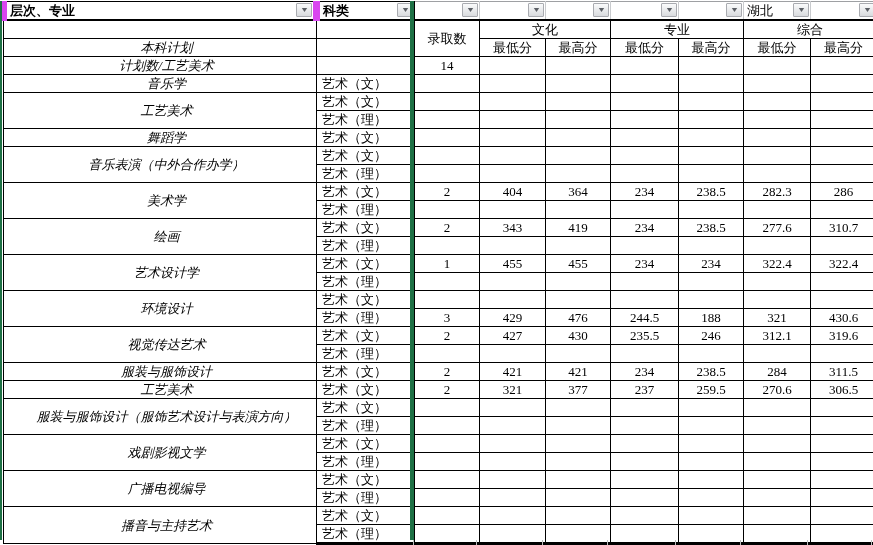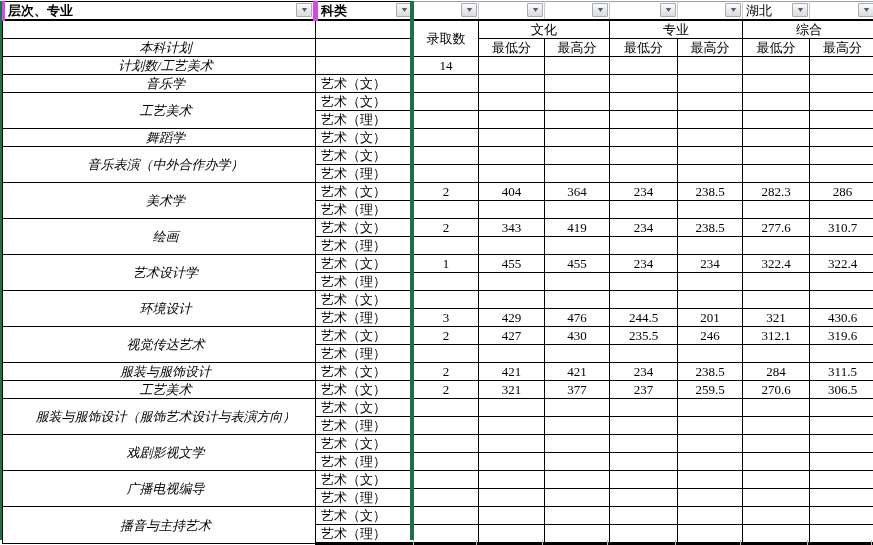--- a/index.html
+++ b/index.html
@@ -5,21 +5,21 @@
   html,body{margin:0;padding:0;background:#fff;}
   #stage{position:relative;width:873px;height:545px;background:#fff;overflow:hidden;
          font-family:"Liberation Serif","DejaVu Serif",serif;}
   table{border-collapse:collapse;table-layout:fixed;width:873px;margin-top:1px;}
   td{border:1px solid #000;padding:0 3px;font-size:13px;line-height:1;white-space:nowrap;
      overflow:hidden;height:17px;color:#000;}
   
   tr.filter{height:15px;}
   tr.filter td{position:relative;border:1px solid #c9cbce;border-bottom:2px solid #000;
                border-top:1px solid #9ea0a3;}
-  tr.filter td.fl{border-left:5px solid #d946ef;border-right:1px solid #000;border-top:1px solid #000;
+  tr.filter td.fl{border-left:7px solid #d946ef;border-right:1px solid #000;border-top:1px solid #000;
                   font-weight:bold;font-size:13px;}
   .dd{position:absolute;right:1px;top:1px;width:14px;height:12px;
       background:linear-gradient(#fafbfc,#d9dbde);border:1px solid #a9abb0;border-radius:1px;
       display:flex;align-items:center;justify-content:center;padding:0;cursor:pointer;}
   .dd .arr{font-size:7px;color:#5c6066;line-height:1;transform:scaleX(1.3);}
   
   tr.h2{height:18px;} tr.h3{height:17px;} tr.h4{height:16px;}
   td.hc{text-align:center;}
   
   td.name{text-align:center;padding-left:16px;font-style:italic;}
@@ -274,21 +274,21 @@
           <td class="val"></td>
           <td class="val"></td>
           <td class="val"></td>
         </tr>
         <tr>
           <td class="cat">艺术（理）</td>
           <td class="val">3</td>
           <td class="val">429</td>
           <td class="val">476</td>
           <td class="val">244.5</td>
-          <td class="val">201</td>
+          <td class="val">188</td>
           <td class="val">321</td>
           <td class="val">430.6</td>
         </tr>
         <tr>
           <td class="name" rowspan="2">视觉传达艺术</td>
           <td class="cat">艺术（文）</td>
           <td class="val">2</td>
           <td class="val">427</td>
           <td class="val">430</td>
           <td class="val">235.5</td>

